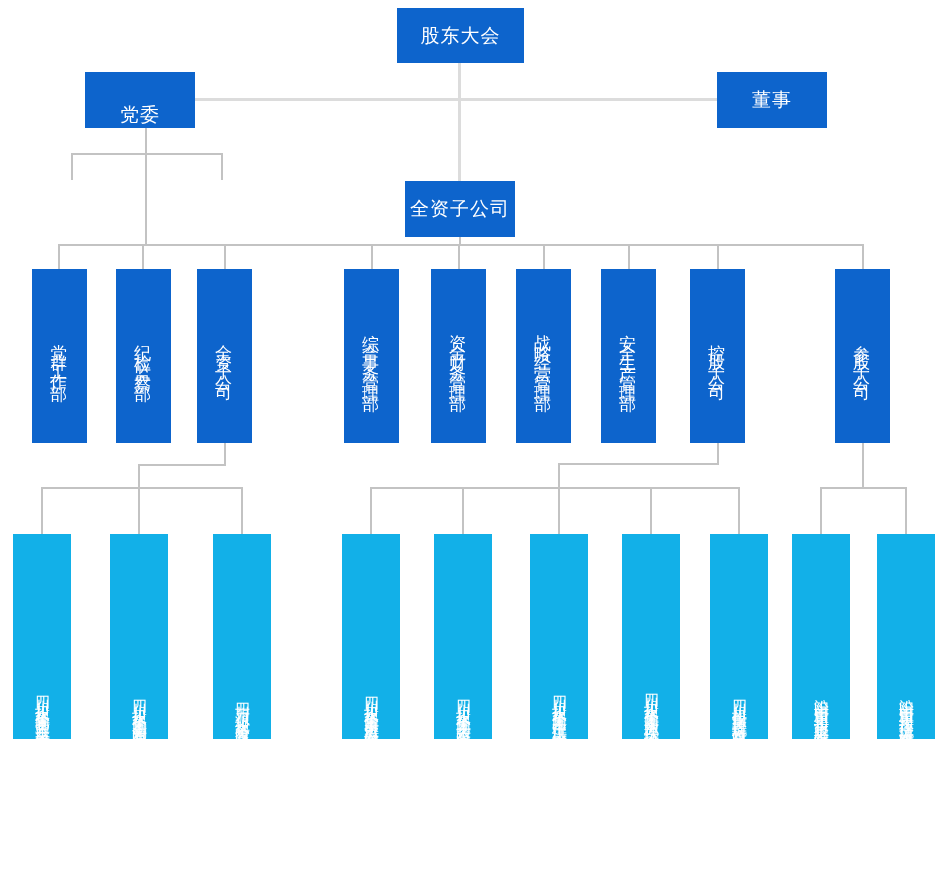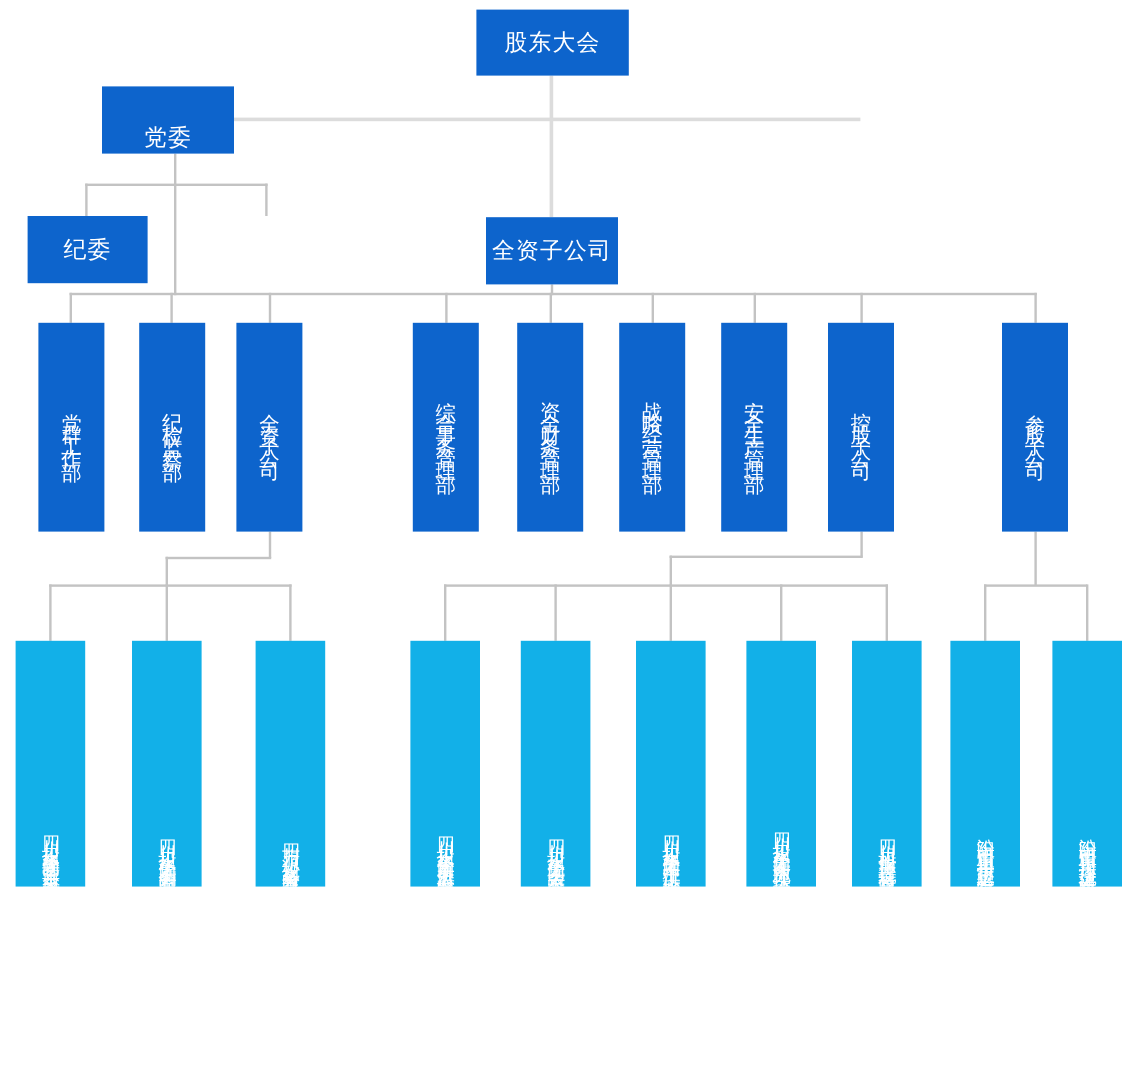--- a/index.html
+++ b/index.html
@@ -92,22 +92,22 @@
   <div class="ln" style="left:820px;top:487px;width:86px;height:2px;"></div>
   <div class="ln" style="left:820px;top:487px;width:2px;height:47px;"></div>
   <div class="ln" style="left:905px;top:487px;width:2px;height:47px;"></div>
 
   <div class="node" style="left:397px;top:8px;width:127px;height:55px;">
       <span>股东大会</span>
     </div>
   <div class="node" style="left:85px;top:72px;width:110px;height:56px;align-items:flex-end;">
       <span>党委</span>
     </div>
-  <div class="node" style="left:23px;top:180px;width:100px;height:56px;">
-      <span>纪委</span>
+  <div class="node" style="left:717px;top:72px;width:110px;height:56px;">
+      <span>董事</span>
     </div>
   <div class="node" style="left:405px;top:181px;width:110px;height:56px;">
       <span>全资子公司</span>
     </div>
 
   <div class="node vert" style="left:32px;top:269px;width:55px;height:174px;">
       <span>党群工作部</span>
     </div>
   <div class="node vert" style="left:116px;top:269px;width:55px;height:174px;">
       <span>纪检监察部</span>

